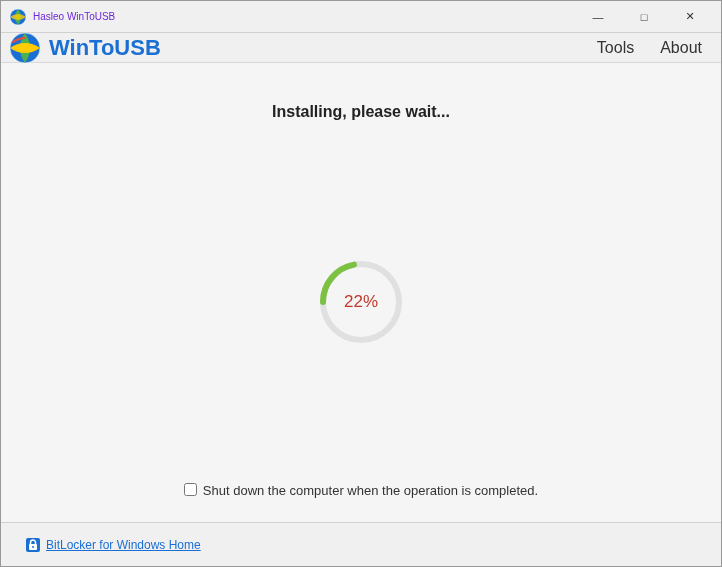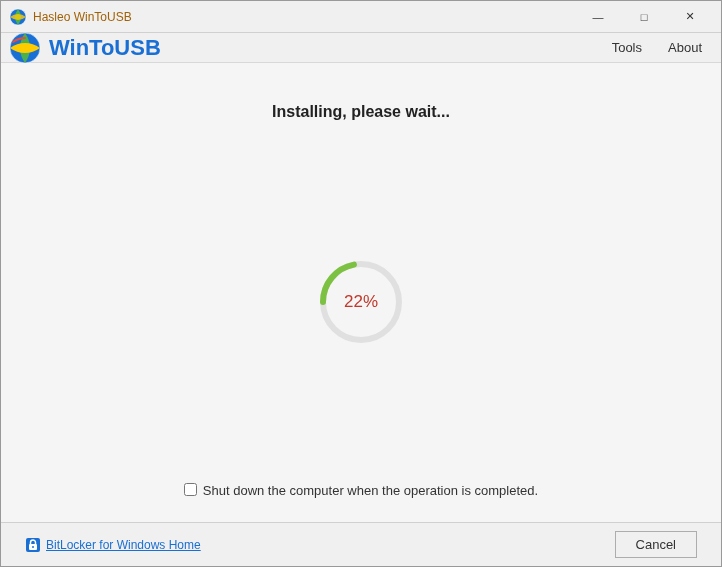--- a/index.html
+++ b/index.html
@@ -35,22 +35,22 @@
 
     .title-bar-icon {
       width: 18px;
       height: 18px;
       margin-right: 6px;
       flex-shrink: 0;
     }
 
     .title-bar-text {
       flex: 1;
-      font-size: 12px;
-      color: #a16207;
+      font-size: 10px;
+      color: #6d28d9;
     }
 
     .title-bar-controls {
       display: flex;
       gap: 0;
     }
 
     .title-bar-btn {
       width: 46px;
       height: 32px;
@@ -96,21 +96,21 @@
 
     .menu-items {
       display: flex;
       gap: 4px;
     }
 
     .menu-item {
       padding: 4px 10px;
       cursor: pointer;
       color: #333;
-      font-size: 13px;
+      font-size: 16px;
       border: 1px solid transparent;
     }
 
     
     .content {
       flex: 1;
       display: flex;
       flex-direction: column;
       align-items: center;
       background: #f5f5f5;
@@ -283,16 +283,15 @@
     <div class="bitlocker-link">
 
       <svg class="bitlocker-icon" viewBox="0 0 16 16">
         <rect x="1" y="1" width="14" height="14" rx="2" fill="#1a6fd4"></rect>
         <rect x="4" y="7" width="8" height="6" rx="1" fill="white"></rect>
         <path d="M5.5 7 V5.5 A2.5 2.5 0 0 1 10.5 5.5 V7" fill="none" stroke="white" stroke-width="1.5"></path>
         <circle cx="8" cy="10" r="1" fill="#1a6fd4"></circle>
       </svg>
       <span>BitLocker for Windows Home</span>
     </div>
-    <button class="cancel-btn">Cancel</button>
   </div>
 
 </div>
 
 </body></html>

